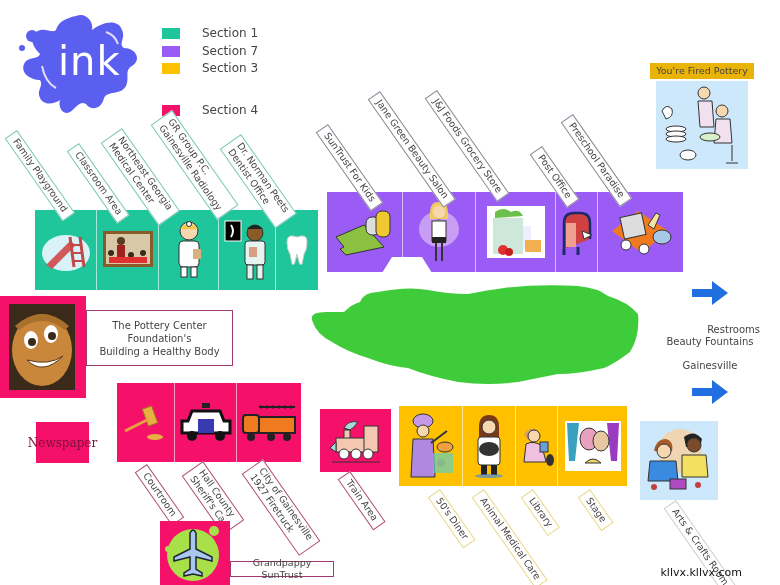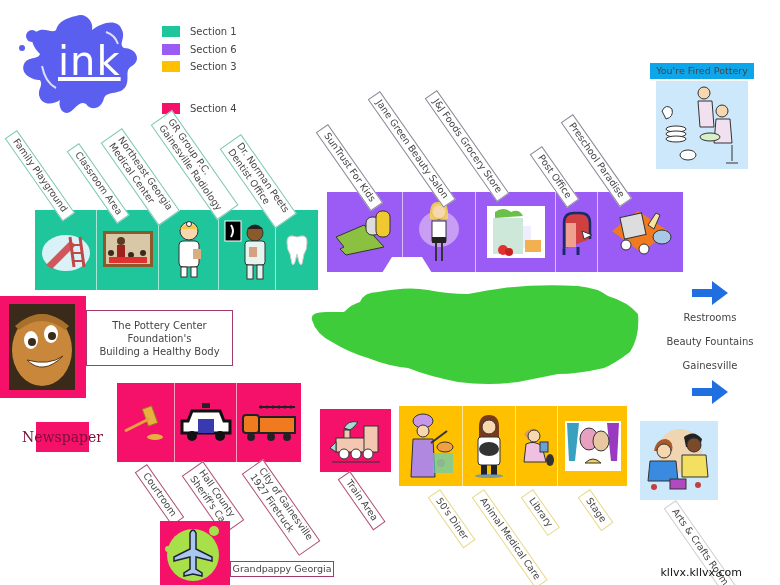--- a/index.html
+++ b/index.html
@@ -2,24 +2,24 @@
 <html><head>
 <meta charset="utf-8">
 <style>
   * { box-sizing: border-box; margin: 0; padding: 0; }
   html, body { width: 780px; height: 585px; overflow: hidden; background: #ffffff; }
   body { position: relative; font-family: "DejaVu Sans", sans-serif; color: #333; }
   .abs { position: absolute; }
 
   
   #logo { left: 14px; top: 8px; width: 130px; height: 110px; }
-  #logo-text { position: absolute; left: 44px; top: 30px; font-size: 40px; color: #fff; font-family: "DejaVu Sans", sans-serif; letter-spacing: 1px; text-decoration: underline; }
+  #logo-text { position: absolute; left: 44px; top: 30px; font-size: 40px; color: #fff; font-family: "DejaVu Sans", sans-serif; letter-spacing: 1px; }
 
   
-  .legend-row { position: absolute; left: 162px; display: flex; align-items: center; gap: 10px; font-size: 10px; color: #444; }
+  .legend-row { position: absolute; left: 162px; display: flex; align-items: center; gap: 22px; font-size: 12px; color: #444; }
   .legend-swatch { width: 18px; height: 11px; }
 
   
   .block { position: absolute; display: flex; }
   .cell { position: relative; border-right: 1px solid rgba(255,255,255,0.6); display: flex; align-items: center; justify-content: center; }
   .cell:last-child { border-right: none; }
   .cell svg { display: block; }
 
   
   .tag { position: absolute; transform-origin: 0 0; background: #fff; font-size: 9.5px; color: #444; white-space: nowrap; padding: 1px 6px; line-height: 1.15; }
@@ -46,21 +46,21 @@
   </svg>
   <span id="logo-text">ink</span>
 </div>
 
 <div class="legend-row" style="top:26px;">
   <span class="legend-swatch" style="background:#1fc69b"></span>
   <span>Section 1</span>
 </div>
 <div class="legend-row" style="top:44px;">
   <span class="legend-swatch" style="background:#9b5cf5"></span>
-  <span>Section 6</span>
+  <span>Section 7</span>
 </div>
 <div class="legend-row" style="top:61px;">
   <span class="legend-swatch" style="background:#ffc000"></span>
   <span>Section 3</span>
 </div>
 <div class="legend-row" style="top:79px;margin-top:24px;">
   <span class="legend-swatch" style="background:#f5116a"></span>
   <span>Section 4</span>
 </div>
 
@@ -173,21 +173,21 @@
     </svg>
   </div>
 </div>
 
 <div class="tag t2" style="left:328px; top:124px; transform:rotate(55deg);"><span>SunTrust For Kids</span></div>
 <div class="tag t2" style="left:380px; top:91px; transform:rotate(55deg);"><span>Jane Green Beauty Salon</span></div>
 <div class="tag t2" style="left:437px; top:90px; transform:rotate(55deg);"><span>J&amp;J Foods Grocery Store</span></div>
 <div class="tag t2" style="left:542px; top:146px; transform:rotate(55deg);"><span>Post Office</span></div>
 <div class="tag t2" style="left:573px; top:114px; transform:rotate(55deg);"><span>Preschool Paradise</span></div>
 
-<div class="abs" style="left:650px; top:63px; width:104px; height:16px; background:#0ea5e9; font-size:9.5px; color:#444; text-align:center; line-height:16px;">You're Fired Pottery</div>
+<div class="abs" style="left:650px; top:63px; width:104px; height:16px; background:#eab308; font-size:9.5px; color:#444; text-align:center; line-height:16px;">You're Fired Pottery</div>
 <div class="abs" style="left:656px; top:81px; width:92px; height:88px; background:#cde8fb;">
   <svg width="92" height="88" viewBox="0 0 92 88">
     <path d="M6 30 Q10 22 16 28 Q18 36 10 38 Z" fill="#fff" stroke="#333"></path>
     <ellipse cx="20" cy="48" rx="10" ry="3" fill="#fff" stroke="#333"></ellipse>
       <ellipse cx="20" cy="53" rx="10" ry="3" fill="#fff" stroke="#333"></ellipse>
       <ellipse cx="20" cy="58" rx="10" ry="3" fill="#fff" stroke="#333"></ellipse>
     <circle cx="48" cy="12" r="6" fill="#f6d7b0" stroke="#333"></circle>
     <path d="M42 20 L56 20 L58 46 L44 46 Z" fill="#f0e0f0" stroke="#333"></path>
     <circle cx="66" cy="30" r="6" fill="#f6d7b0" stroke="#333"></circle>
     <path d="M60 38 L74 38 L76 62 L58 62 Z" fill="#f0e0f0" stroke="#333"></path>
@@ -210,34 +210,34 @@
   </svg>
 </div>
 <div class="boxlabel" style="left:86px; top:310px; width:147px; height:56px;">
   <div>
     <div>The Pottery Center</div>
     <div>Foundation's</div>
     <div>Building a Healthy Body</div>
   </div>
 </div>
 
-<div class="abs" style="left:36px; top:422px; width:53px; height:30px; background:#f5116a; font-family:'DejaVu Serif', serif; font-size:14px; color:#7a1038; display:flex; align-items:center; justify-content:center;">Newspaper</div>
+<div class="abs" style="left:36px; top:422px; width:53px; height:41px; background:#f5116a; font-family:'DejaVu Serif', serif; font-size:12px; color:#7a1038; display:flex; align-items:center; justify-content:center;">Newspaper</div>
 
 <div class="abs" style="left:308px; top:282px; width:332px; height:108px;">
   <svg width="332" height="108" viewBox="0 0 332 108">
     <path d="M4 38 Q2 30 18 30 L36 30 Q44 22 52 20 Q56 10 70 10 Q100 4 120 8 Q140 12 160 12 Q180 8 196 6 Q230 2 270 4 Q290 6 300 14 Q320 20 330 32 Q332 54 322 70 Q306 82 296 86 Q270 92 250 92 Q230 96 210 100 Q180 104 150 100 Q120 94 100 86 Q80 84 60 76 Q40 70 24 60 Q8 52 4 38 Z" fill="#3fcc3a"></path>
   </svg>
   <div style="position:absolute; left:0; top:46px; width:332px; text-align:center; color:#fff; font-size:10.5px; font-weight:bold; line-height:1.45;">
   </div>
 </div>
 
 <svg class="abs" style="left:690px; top:279px;" width="40" height="28" viewBox="0 0 40 28">
   <path d="M2 10 L22 10 L22 2 L38 14 L22 26 L22 18 L2 18 Z" fill="#1f6fe0"></path>
 </svg>
-<div class="side-text" style="left:660px; top:312px;">Restrooms</div>
+<div class="side-text" style="left:660px; top:324px;text-align:right;">Restrooms</div>
 <div class="side-text" style="left:660px; top:336px;">Beauty Fountains</div>
 <div class="side-text" style="left:660px; top:360px;">Gainesville</div>
 <svg class="abs" style="left:690px; top:378px;" width="40" height="28" viewBox="0 0 40 28">
   <path d="M2 10 L22 10 L22 2 L38 14 L22 26 L22 18 L2 18 Z" fill="#1f6fe0"></path>
 </svg>
 
 <div class="block" style="left:117px; top:383px; height:79px; background:#f5116a;">
   <div class="cell" style="width:58px;">
     <svg width="46" height="36" viewBox="0 0 46 36">
       <rect x="22" y="2" width="10" height="18" fill="#e8b040" stroke="#a07020" transform="rotate(-20 27 11)"></rect>
@@ -287,21 +287,21 @@
 <div class="tag t4" style="left:350px; top:471px; transform:rotate(55deg);"><span>Train Area</span></div>
 
 <div class="abs" style="left:160px; top:521px; width:70px; height:64px; background:#f5116a;">
   <svg width="70" height="64" viewBox="0 0 70 64">
     <circle cx="33" cy="34" r="26" fill="#a8e04a"></circle>
     <circle cx="54" cy="10" r="5" fill="#a8e04a"></circle>
     <circle cx="8" cy="28" r="3" fill="#a8e04a"></circle>
     <path d="M30 12 Q33 6 36 12 L36 28 L52 36 L52 40 L36 36 L36 48 L42 52 L42 55 L33 53 L24 55 L24 52 L30 48 L30 36 L14 40 L14 36 L30 28 Z" fill="#a8c8f0" stroke="#223" stroke-width="1.5"></path>
   </svg>
 </div>
-<div class="boxlabel" style="left:230px; top:561px; width:104px; height:16px; font-size:9.5px; border-width:1.5px;">Grandpappy Georgia</div>
+<div class="boxlabel" style="left:230px; top:561px; width:104px; height:16px; font-size:9.5px; border-width:1.5px;">Grandpappy SunTrust</div>
 
 <div class="block" style="left:399px; top:406px; height:80px; background:#ffc000;">
   <div class="cell" style="width:64px;">
     <svg width="48" height="66" viewBox="0 0 48 66">
       <ellipse cx="16" cy="8" rx="10" ry="7" fill="#c898e8" stroke="#333"></ellipse>
       <circle cx="16" cy="18" r="6" fill="#f6d7b0" stroke="#333"></circle>
       <path d="M6 26 L26 26 L28 64 L4 64 Z" fill="#b088e0" stroke="#333"></path>
       <path d="M24 30 L40 18" stroke="#333" stroke-width="2"></path>
       <ellipse cx="38" cy="34" rx="8" ry="5" fill="#f0a040" stroke="#333"></ellipse>
       <circle cx="34" cy="50" r="4" fill="#f07a20"></circle>

